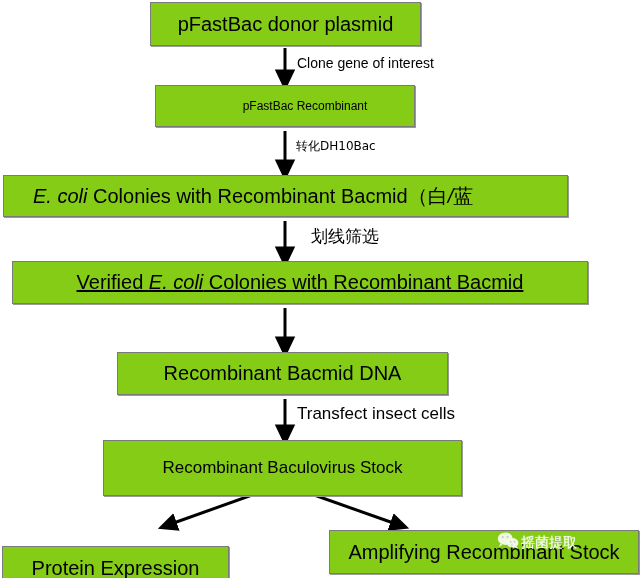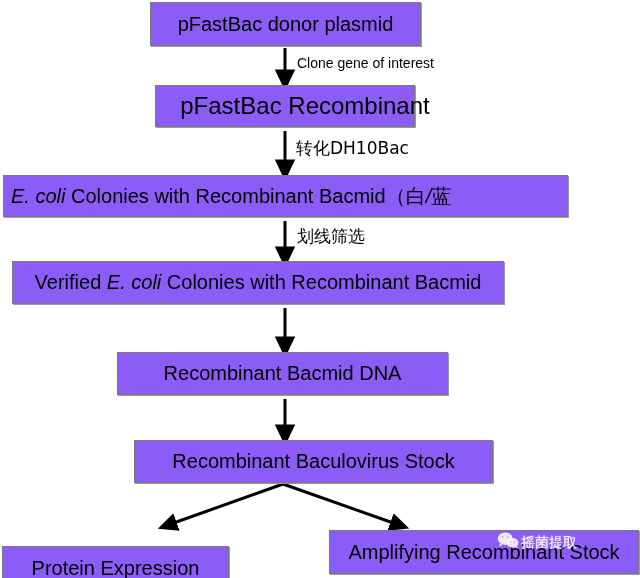--- a/index.html
+++ b/index.html
@@ -14,21 +14,21 @@
   #canvas {
     position: relative;
     width: 640px;
     height: 578px;
     background: #ffffff;
     overflow: hidden;
   }
   .node {
     position: absolute;
     box-sizing: border-box;
-    background: #8b5cf6;
+    background: #84cc16;
     border: 1px solid #7a7a7a;
     box-shadow: 1px 1px 0 0 #9a9a9a;
     display: flex;
     align-items: center;
     justify-content: center;
     color: #000000;
     white-space: nowrap;
     line-height: 1.05;
   }
   .node .label {
@@ -49,33 +49,33 @@
   .arrow-svg {
     position: absolute;
     left: 0;
     top: 0;
     width: 640px;
     height: 578px;
     pointer-events: none;
   }
   
   #node-donor-plasmid      { left: 150px; top: 2px;   width: 271px; height: 44px; font-size: 20px; }
-  #node-recombinant        { left: 155px; top: 85px;  width: 260px; height: 42px; font-size: 24px; padding-left: 40px; }
+  #node-recombinant        { left: 155px; top: 85px;  width: 260px; height: 42px; font-size: 12px; padding-left: 40px; }
   #node-ecoli-colonies     { left: 3px;   top: 175px; width: 565px; height: 42px; font-size: 20px;
-                             justify-content: flex-start; padding-left: 7px; }
-  #node-verified-colonies  { left: 12px;  top: 261px; width: 492px; height: 43px; font-size: 20px; }
+                             justify-content: flex-start; padding-left: 29px; }
+  #node-verified-colonies  { left: 12px;  top: 261px; width: 576px; height: 43px; font-size: 20px; text-decoration: underline; }
   #node-bacmid-dna         { left: 117px; top: 352px; width: 331px; height: 43px; font-size: 20px; }
-  #node-baculovirus-stock  { left: 103px; top: 440px; width: 359px; height: 43px; font-size: 20px; margin-left: 31px; }
+  #node-baculovirus-stock  { left: 103px; top: 440px; width: 359px; height: 56px; font-size: 17px; }
   #node-protein-expression { left: 2px;   top: 530px; width: 227px; height: 44px; font-size: 20px; margin-top: 16px; }
   #node-amplifying-stock   { left: 329px; top: 530px; width: 310px; height: 44px; font-size: 20px; }
 
   
   #edge-label-clone     { left: 297px; top: 56px;  font-size: 14px; }
-  #edge-label-transform { left: 296px; top: 140px; font-size: 17px; }
-  #edge-label-streak    { left: 297px; top: 228px; font-size: 17px; text-align: right; }
+  #edge-label-transform { left: 296px; top: 140px; font-size: 12px; }
+  #edge-label-streak    { left: 311px; top: 228px; font-size: 17px; text-align: right; }
   #edge-label-shake     { left: 294px; top: 317px; font-size: 16px; }
   #edge-label-transfect { left: 297px; top: 405px; font-size: 17px; }
   #edge-label-shake .en { font-size: 16px; }
 
   
   #watermark {
     position: absolute;
     left: 497px;
     top: 528px;
     width: 128px;
@@ -163,20 +163,21 @@
     <span class="label">Amplifying Recombinant Stock</span>
   </div>
 
   <div class="edge-label" id="edge-label-clone">Clone gene of interest</div>
 
   <div class="edge-label cn" id="edge-label-transform">转化DH10Bac</div>
 
   <div class="edge-label cn" id="edge-label-streak">划线筛选</div>
 
 
+  <div class="edge-label" id="edge-label-transfect">Transfect insect cells</div>
 
   <div id="watermark">
     <svg id="watermark-logo" viewBox="0 0 24 20">
       <ellipse cx="9" cy="8" rx="8.2" ry="6.8" fill="#ffffff" opacity="0.95"></ellipse>
       <path d="M3.5 13.2 L2.0 17.0 L6.0 14.6 z" fill="#ffffff" opacity="0.95"></path>
       <circle cx="6.3" cy="6.3" r="1.25" fill="#cfcfcf"></circle>
       <circle cx="11.5" cy="6.3" r="1.25" fill="#cfcfcf"></circle>
       <ellipse cx="17" cy="12.6" rx="6.4" ry="5.3" fill="#ffffff" opacity="0.95"></ellipse>
       <path d="M21.6 16.4 L23.2 19.2 L19.6 17.6 z" fill="#ffffff" opacity="0.95"></path>
       <circle cx="14.9" cy="11.4" r="1.0" fill="#cfcfcf"></circle>

